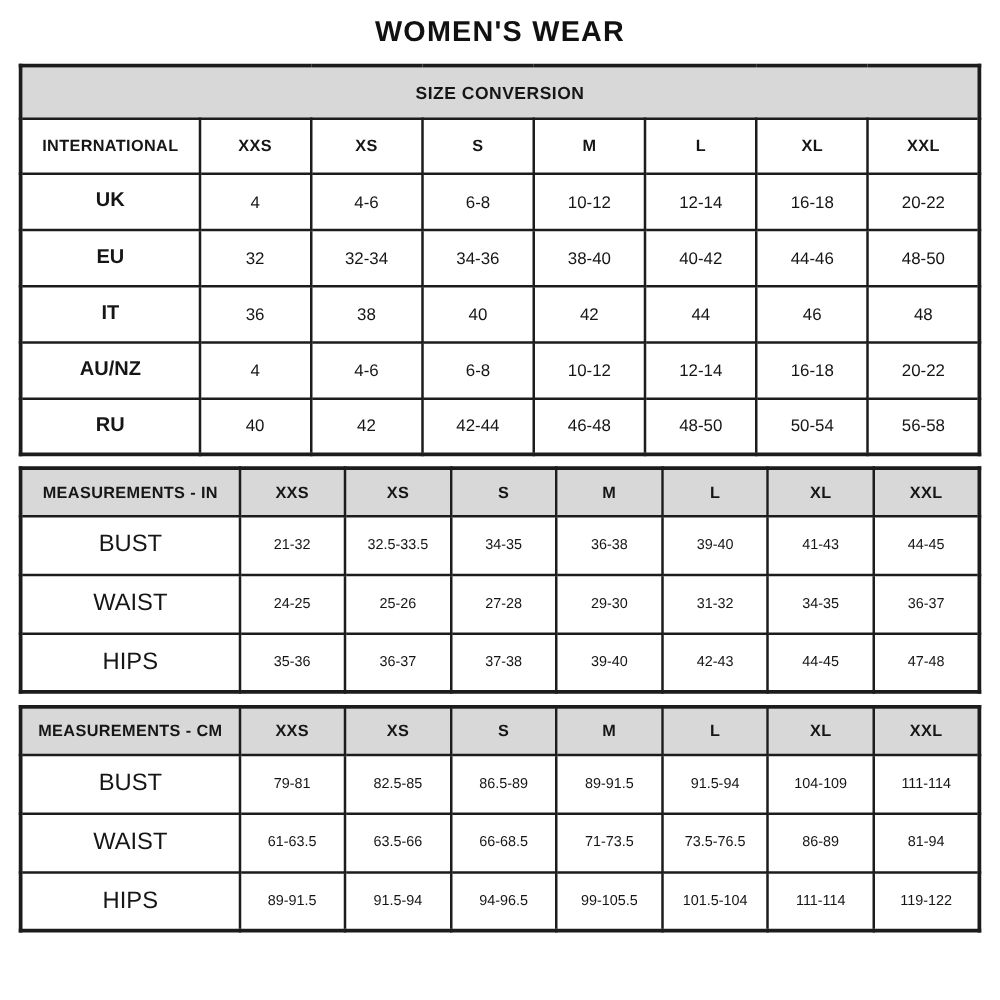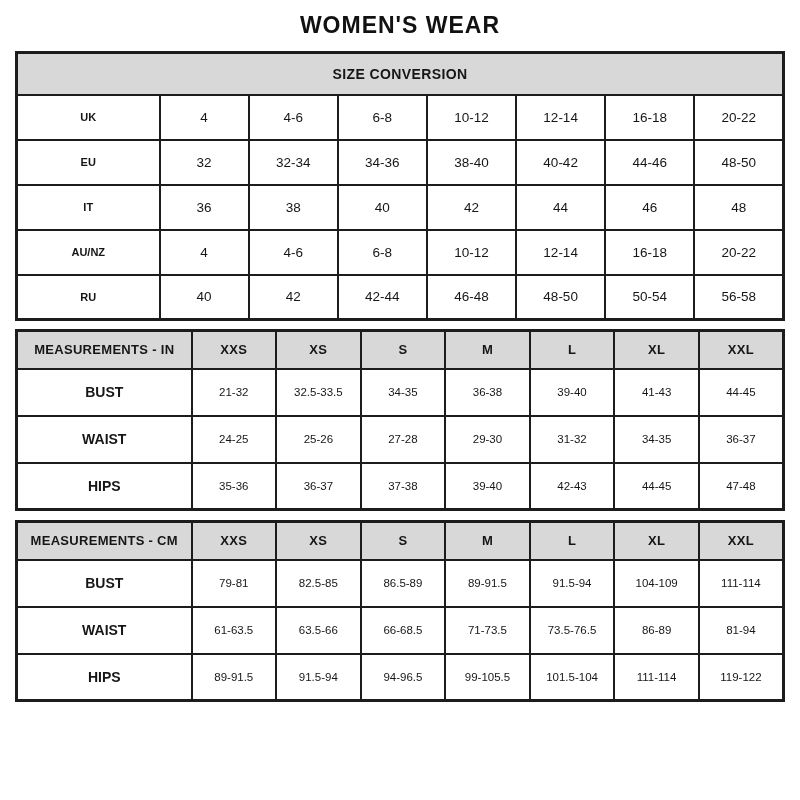--- a/index.html
+++ b/index.html
@@ -45,43 +45,43 @@
   }
   table.conversion td.hdr {
     background: #ffffff;
     height: 44px;
     font-size: 13px;
     font-weight: 600;
     letter-spacing: 0.3px;
   }
   table.conversion td.row-label {
     height: 45px;
-    font-size: 11px;
+    font-size: 16px;
     font-weight: 600;
   }
   table.conversion td.val {
     height: 45px;
     font-size: 13.5px;
     font-weight: 500;
   }
   
   table.meas { margin-bottom: 9px; }
   table.meas col.c0 { width: 175px; }
   table.meas td.hdr {
     background: #d8d8d8;
     height: 38px;
     font-size: 13px;
     font-weight: 700;
     letter-spacing: 0.3px;
     margin-left: 20px;
   }
   table.meas td.row-label {
     height: 47px;
-    font-size: 14px;
-    font-weight: 700;
+    font-size: 19px;
+    font-weight: 400;
   }
   table.meas td.val {
     height: 47px;
     font-size: 11.5px;
     font-weight: 500;
     border-radius: 11px;
   }
 </style>
 </head>
 <body>
@@ -98,20 +98,30 @@
         <col>
         <col>
         <col>
         <col>
         <col>
     </colgroup>
     <tbody>
       <tr>
         <td colspan="8" class="title-cell">SIZE CONVERSION</td>
       </tr>
+    <tr>
+          <td class="hdr">INTERNATIONAL</td>
+          <td class="hdr">XXS</td>
+          <td class="hdr">XS</td>
+          <td class="hdr">S</td>
+          <td class="hdr">M</td>
+          <td class="hdr">L</td>
+          <td class="hdr">XL</td>
+          <td class="hdr">XXL</td>
+        </tr>
         <tr>
           <td class="row-label">UK</td>
           <td class="val">4</td>
           <td class="val">4-6</td>
           <td class="val">6-8</td>
           <td class="val">10-12</td>
           <td class="val">12-14</td>
           <td class="val">16-18</td>
           <td class="val">20-22</td>
         </tr>

